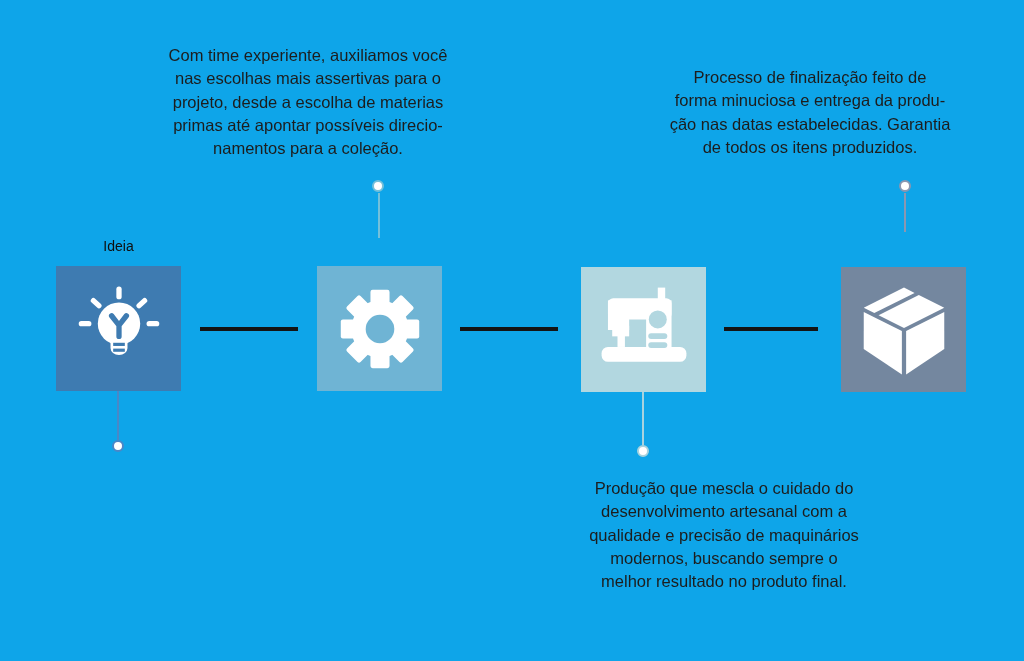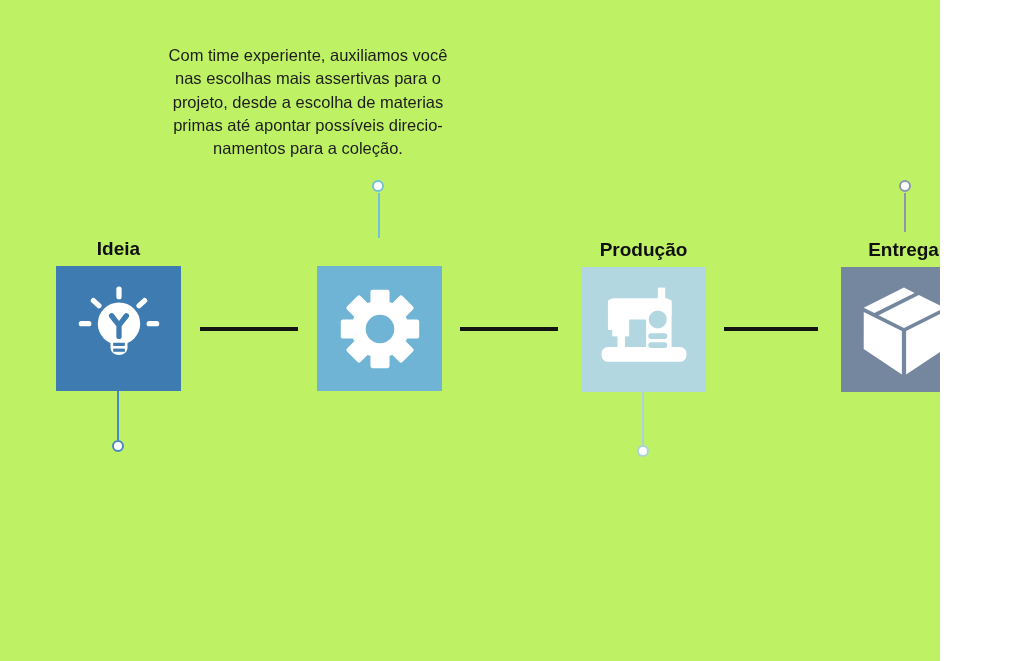--- a/index.html
+++ b/index.html
@@ -1,35 +1,35 @@
 <!DOCTYPE html>
 <html><head>
 <meta charset="utf-8">
 <style>
   html,body{margin:0;padding:0;background:#ffffff;}
   .canvas{
     position:relative;
-    width:940px;height:661px;
-    background:#bef264;
+    width:1024px;height:661px;
+    background:#0ea5e9;
     font-family:"Liberation Sans", sans-serif;
     overflow:hidden;
   }
   .desc{
     position:absolute;
     font-size:16.5px;
     line-height:23.3px;
     color:#1d1d1d;
     text-align:center;
     white-space:pre-line;
   }
   .step-label{
     position:absolute;
     width:225px;
-    font-size:19px;
-    font-weight:700;
+    font-size:14px;
+    font-weight:400;
     color:#0f0f0f;
     text-align:center;
   }
   .tile{
     position:absolute;
     width:125px;height:125px;
     display:flex;align-items:center;justify-content:center;
   }
   .tile svg{width:106px;height:106px;display:block;}
   .connector{position:absolute;height:4px;}
@@ -73,24 +73,31 @@
 </head>
 <body>
 
 <div class="canvas">
 
   <div class="desc desc-desenvolvimento">Com time experiente, auxiliamos você
 nas escolhas mais assertivas para o
 projeto, desde a escolha de materias
 primas até apontar possíveis direcio-
 namentos para a coleção.</div>
+  <div class="desc desc-entrega">Processo de finalização feito de
+forma minuciosa e entrega da produ-
+ção nas datas estabelecidas. Garantia
+de todos os itens produzidos.</div>
+  <div class="desc desc-producao">Produção que mescla o cuidado do
+desenvolvimento artesanal com a
+qualidade e precisão de maquinários
+modernos, buscando sempre o
+melhor resultado no produto final.</div>
 
   <div class="step-label label-ideia">Ideia</div>
-  <div class="step-label label-producao">Produção</div>
-  <div class="step-label label-entrega">Entrega</div>
 
   <div class="connector connector-1" style="background-color: rgb(20, 20, 20);"></div>
   <div class="connector connector-2" style="background-color: rgb(20, 20, 20);"></div>
   <div class="connector connector-3" style="background-color: rgb(20, 20, 20);"></div>
 
   <div class="stem stem-ideia" style="background-color: rgb(74, 135, 199);"></div>
   <div class="ring ring-ideia" style="border-color: rgb(74, 135, 199);"></div>
 
   <div class="stem stem-desenvolvimento" style="background-color: rgb(116, 192, 218);"></div>
   <div class="ring ring-desenvolvimento" style="border-color: rgb(116, 192, 218);"></div>

